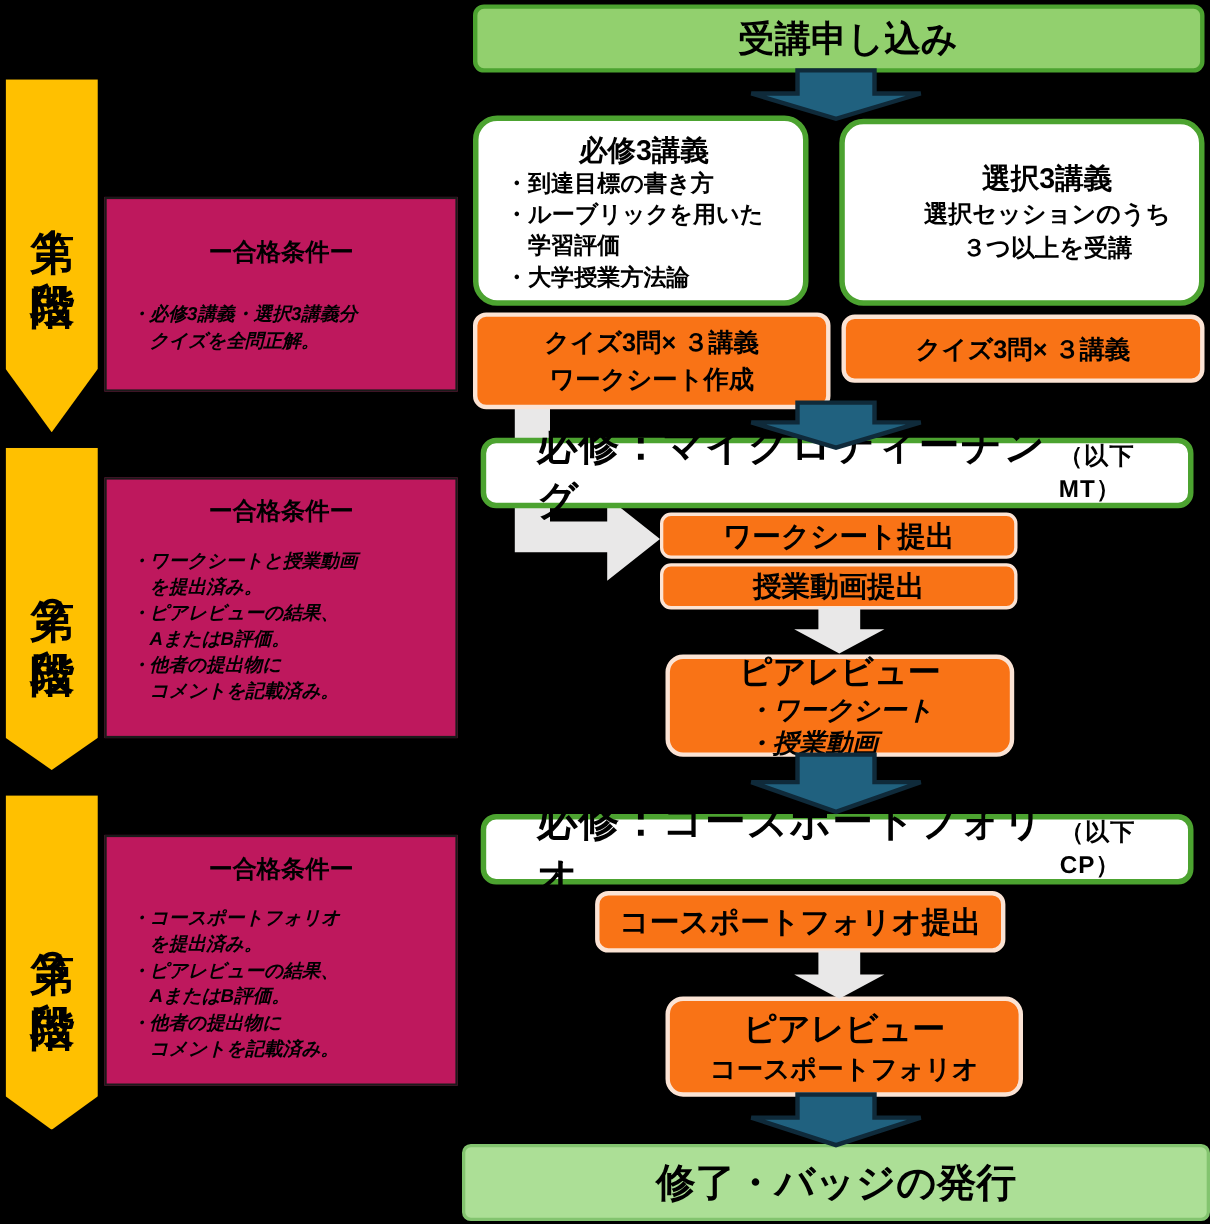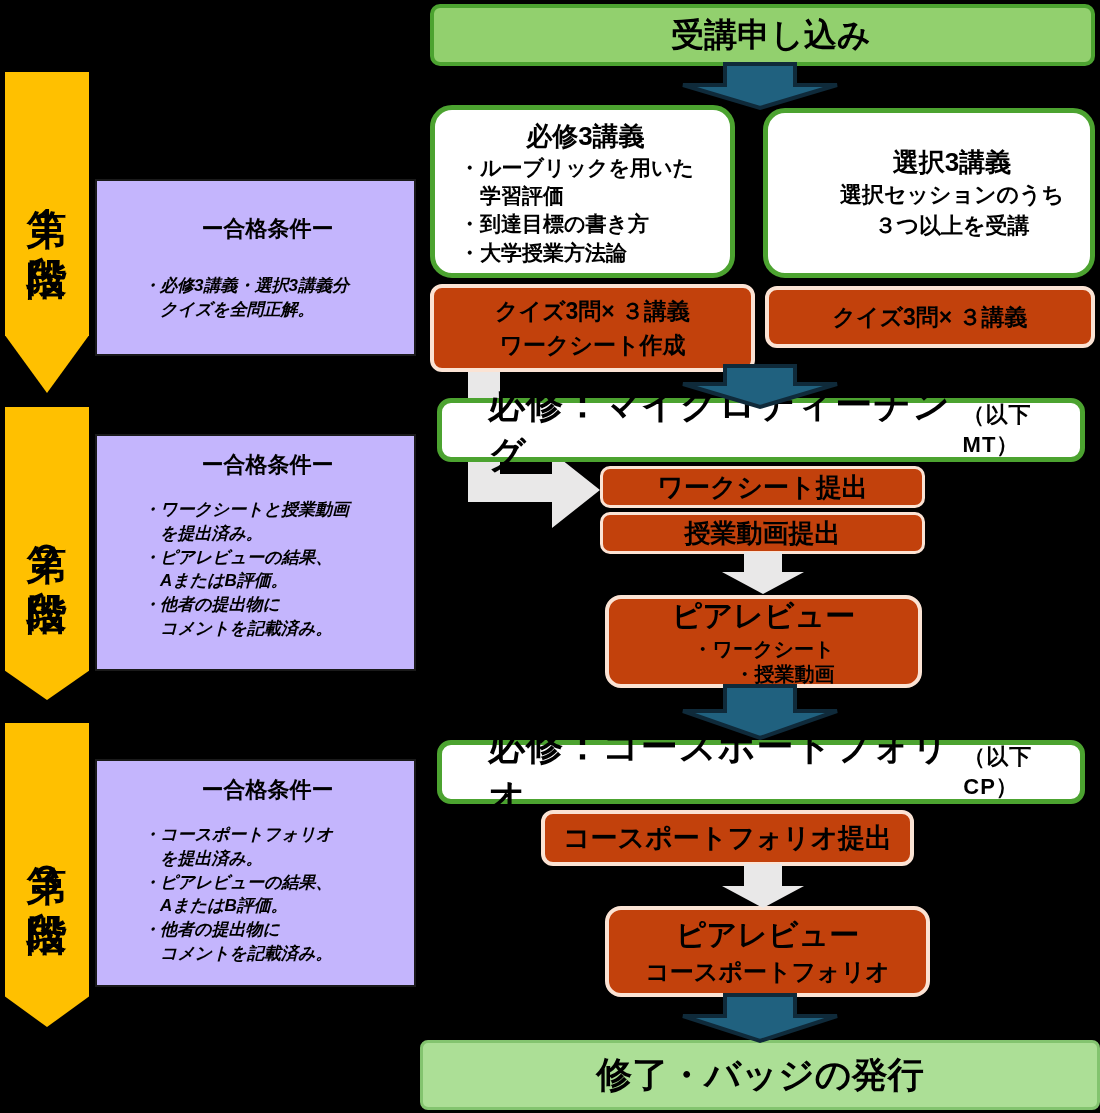--- a/index.html
+++ b/index.html
@@ -12,24 +12,24 @@
   .z1{z-index:1}.z3{z-index:3}
 
   
   .green-box{background:#92D06E;border:4px solid #4CA330;border-radius:10px;
              display:flex;align-items:center;justify-content:center;z-index:2;}
   .finish-box{background:#ACDF96;border:3px solid #83C46F;border-radius:8px;
              display:flex;align-items:center;justify-content:center;z-index:2;}
   
   .white-green{background:#fff;border:5px solid #4CA330;border-radius:22px;z-index:2;padding-left:46px;}
   
-  .pink-box{background:#c2410c;border:4px solid #FBE3D4;border-radius:12px;
+  .pink-box{background:#f97316;border:4px solid #FBE3D4;border-radius:12px;
             display:flex;flex-direction:column;align-items:center;justify-content:center;z-index:2;}
   
-  .cond-box{background:#c4b5fd;border:2px solid #1a1a1a;z-index:2;display:flex;flex-direction:column;align-items:center;padding-left:24px;}
+  .cond-box{background:#be185d;border:2px solid #1a1a1a;z-index:2;display:flex;flex-direction:column;align-items:center;}
   .cond-title{font-size:22px;}
   .cond-items{align-self:flex-start;padding-left:22px;font-size:17px;line-height:1.4;white-space:pre-line;font-style:italic;}
   .cond-items div{white-space:pre-line;}
 
   
   .banner{background:#FFC000;z-index:2;display:flex;align-items:center;justify-content:center;}
   .banner-label{writing-mode:vertical-rl;text-orientation:upright;font-size:40px;
                 letter-spacing:3px;line-height:1;}
 
   .pre{white-space:pre-line;text-align:center;}
@@ -78,22 +78,22 @@
 　コメントを記載済み。</div></div>
   </div>
 
   <div class="abs green-box" style="left:430px;top:4px;width:665px;height:62px;font-size:33px;padding-left:17px;">
     <span>受講申し込み</span>
   </div>
 
   <div class="abs white-green" style="left:430px;top:105px;width:305px;height:173px;display:flex;flex-direction:column;
               justify-content:flex-end;padding:6px 18px 6px 24px;">
     <div style="text-align:center;font-size:26px;">必修3講義</div>
-    <div style="font-size:21px;line-height:1.35;white-space:pre-line;"><div>・ルーブリックを用いた
-　学習評価</div><div>・到達目標の書き方</div><div>・大学授業方法論</div></div>
+    <div style="font-size:21px;line-height:1.35;white-space:pre-line;"><div>・到達目標の書き方</div><div>・ルーブリックを用いた
+　学習評価</div><div>・大学授業方法論</div></div>
   </div>
 
   <div class="abs white-green" style="left:763px;top:108px;width:332px;height:170px;display:flex;flex-direction:column;
               align-items:center;justify-content:center;">
     <div style="font-size:26px;">選択3講義</div>
     <div class="pre" style="font-size:22px;line-height:1.4;">選択セッションのうち
 ３つ以上を受講</div>
   </div>
 
   <div class="abs pink-box" style="left:430px;top:284px;width:325px;height:88px;">
@@ -115,21 +115,21 @@
   <div class="abs pink-box" style="left:600px;top:466px;width:325px;height:42px;border-radius:10px;border-width:3px;">
     <div style="font-size:26px;">ワークシート提出</div>
   </div>
 
   <div class="abs pink-box" style="left:600px;top:512px;width:325px;height:42px;border-radius:10px;border-width:3px;">
     <div style="font-size:26px;">授業動画提出</div>
   </div>
 
   <div class="abs pink-box" style="left:605px;top:595px;width:317px;height:93px;border-radius:16px;">
     <div style="font-size:30px;">ピアレビュー</div>
-    <div style="font-size:20px;line-height:1.25;text-align:right;">
+    <div style="font-size:24px;line-height:1.25;text-align:left;font-style:italic;">
         <div>・ワークシート</div>
         <div>・授業動画</div>
       </div>
   </div>
 
   <div class="abs white-green" style="left:437px;top:740px;width:648px;height:64px;border-radius:14px;">
     <div class="head-row">
       <span class="big-head">必修：コースポートフォリオ</span>
       <span class="big-head suffix" style="font-size:22px;margin-left:6px;">（以下CP）</span>
     </div>

